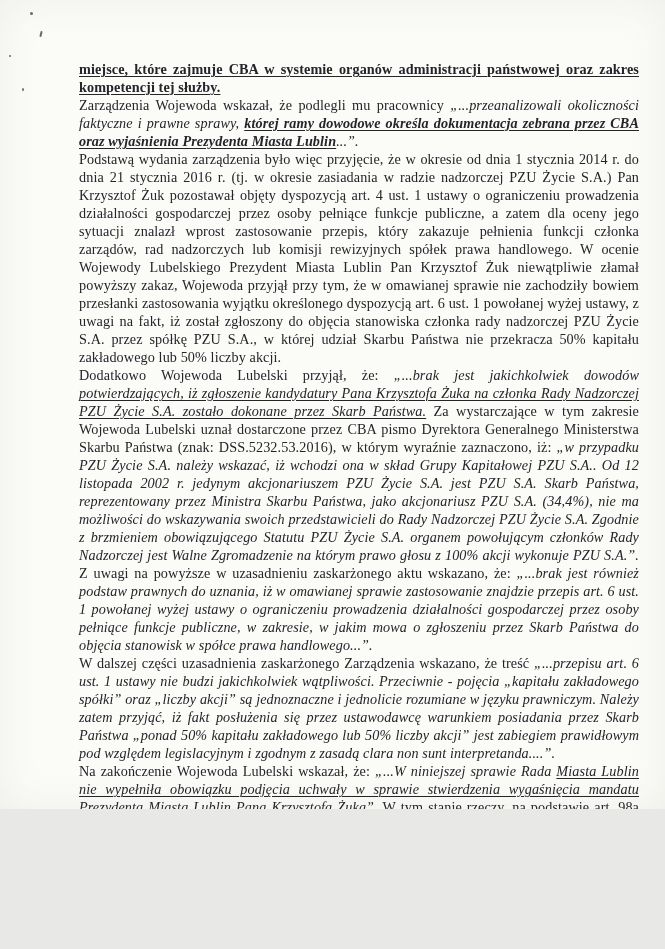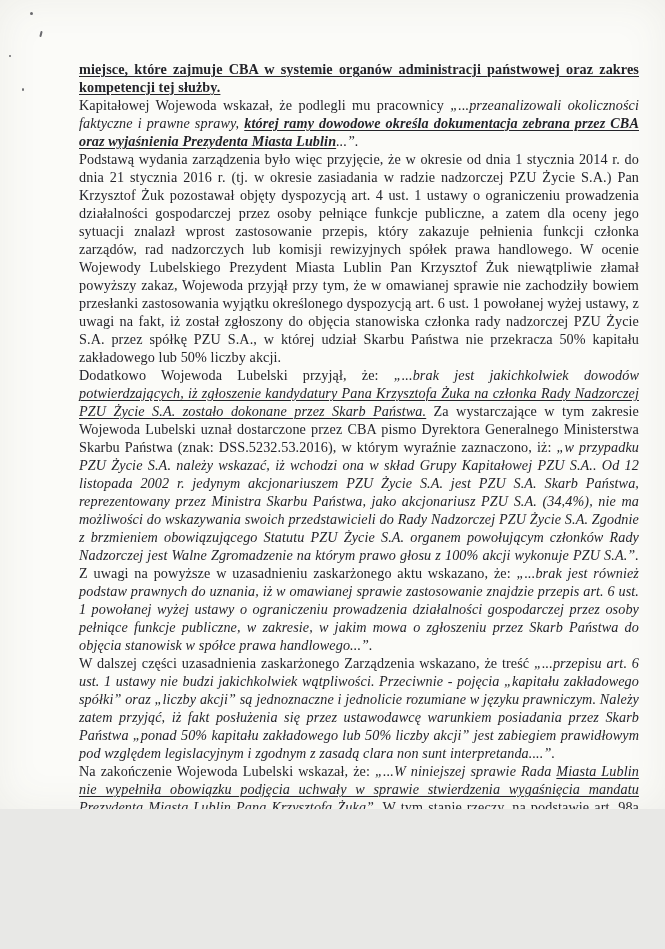--- a/index.html
+++ b/index.html
@@ -60,21 +60,21 @@
 
 <div class="page">
 
   <span class="artifact a1"></span>
   <span class="artifact a2"></span>
   <span class="artifact a3"></span>
   <span class="artifact a4"></span>
 
   <div class="doc">
       <p><span class="bold underline">miejsce, które zajmuje CBA w systemie organów administracji państwowej oraz zakres kompetencji tej służby.</span></p>
-      <p><span>Kapitałowej Wojewoda wskazał, że podlegli mu pracownicy </span><span class="italic">„...przeanalizowali okoliczności faktyczne i prawne sprawy, </span><span class="bold italic underline">której ramy dowodowe określa dokumentacja zebrana przez CBA oraz wyjaśnienia Prezydenta Miasta Lublin</span><span class="italic">...”.</span></p>
+      <p><span>Zarządzenia Wojewoda wskazał, że podlegli mu pracownicy </span><span class="italic">„...przeanalizowali okoliczności faktyczne i prawne sprawy, </span><span class="bold italic underline">której ramy dowodowe określa dokumentacja zebrana przez CBA oraz wyjaśnienia Prezydenta Miasta Lublin</span><span class="italic">...”.</span></p>
       <p><span>Podstawą wydania zarządzenia było więc przyjęcie, że w okresie od dnia 1 stycznia 2014 r. do dnia 21 stycznia 2016 r. (tj. w okresie zasiadania w radzie nadzorczej PZU Życie S.A.) Pan Krzysztof Żuk pozostawał objęty dyspozycją art. 4 ust. 1 ustawy o ograniczeniu prowadzenia działalności gospodarczej przez osoby pełniące funkcje publiczne, a zatem dla oceny jego sytuacji znalazł wprost zastosowanie przepis, który zakazuje pełnienia funkcji członka zarządów, rad nadzorczych lub komisji rewizyjnych spółek prawa handlowego. W ocenie Wojewody Lubelskiego Prezydent Miasta Lublin Pan Krzysztof Żuk niewątpliwie złamał powyższy zakaz, Wojewoda przyjął przy tym, że w omawianej sprawie nie zachodziły bowiem przesłanki zastosowania wyjątku określonego dyspozycją art. 6 ust. 1 powołanej wyżej ustawy, z uwagi na fakt, iż został zgłoszony do objęcia stanowiska członka rady nadzorczej PZU Życie S.A. przez spółkę PZU S.A., w której udział Skarbu Państwa nie przekracza 50% kapitału zakładowego lub 50% liczby akcji.</span></p>
       <p><span>Dodatkowo Wojewoda Lubelski przyjął, że: </span><span class="italic">„...brak jest jakichkolwiek dowodów </span><span class="italic underline">potwierdzających, iż zgłoszenie kandydatury Pana Krzysztofa Żuka na członka Rady Nadzorczej PZU Życie S.A. zostało dokonane przez Skarb Państwa.</span><span> Za wystarczające w tym zakresie Wojewoda Lubelski uznał dostarczone przez CBA pismo Dyrektora Generalnego Ministerstwa Skarbu Państwa (znak: DSS.5232.53.2016), w którym wyraźnie zaznaczono, iż: </span><span class="italic">„w przypadku PZU Życie S.A. należy wskazać, iż wchodzi ona w skład Grupy Kapitałowej PZU S.A.. Od 12 listopada 2002 r. jedynym akcjonariuszem PZU Życie S.A. jest PZU S.A. Skarb Państwa, reprezentowany przez Ministra Skarbu Państwa, jako akcjonariusz PZU S.A. (34,4%), nie ma możliwości do wskazywania swoich przedstawicieli do Rady Nadzorczej PZU Życie S.A. Zgodnie z brzmieniem obowiązującego Statutu PZU Życie S.A. organem powołującym członków Rady Nadzorczej jest Walne Zgromadzenie na którym prawo głosu z 100% akcji wykonuje PZU S.A.”.</span><span> Z uwagi na powyższe w uzasadnieniu zaskarżonego aktu wskazano, że: </span><span class="italic">„...brak jest również podstaw prawnych do uznania, iż w omawianej sprawie zastosowanie znajdzie przepis art. 6 ust. 1 powołanej wyżej ustawy o ograniczeniu prowadzenia działalności gospodarczej przez osoby pełniące funkcje publiczne, w zakresie, w jakim mowa o zgłoszeniu przez Skarb Państwa do objęcia stanowisk w spółce prawa handlowego...”.</span></p>
       <p><span>W dalszej części uzasadnienia zaskarżonego Zarządzenia wskazano, że treść </span><span class="italic">„...przepisu art. 6 ust. 1 ustawy nie budzi jakichkolwiek wątpliwości. Przeciwnie - pojęcia „kapitału zakładowego spółki” oraz „liczby akcji” są jednoznaczne i jednolicie rozumiane w języku prawniczym. Należy zatem przyjąć, iż fakt posłużenia się przez ustawodawcę warunkiem posiadania przez Skarb Państwa „ponad 50% kapitału zakładowego lub 50% liczby akcji” jest zabiegiem prawidłowym pod względem legislacyjnym i zgodnym z zasadą clara non sunt interpretanda....”.</span></p>
       <p><span>Na zakończenie Wojewoda Lubelski wskazał, że: </span><span class="italic">„...W niniejszej sprawie Rada </span><span class="italic underline">Miasta Lublin nie wypełniła obowiązku podjęcia uchwały w sprawie stwierdzenia wygaśnięcia mandatu Prezydenta Miasta Lublin Pana Krzysztofa Żuka”.</span><span> W tym stanie rzeczy, na podstawie art. 98a ust. 1 ustawy o samorządzie gminnym, pismem z dnia 29 grudnia 2016 r., znak: PN-II.4131.1.6.2016, Wojewoda Lubelski wezwał Radę</span></p>
     </div>
 
   <svg class="paraph" width="50" height="46" viewBox="0 0 50 46" fill="none" xmlns="http://www.w3.org/2000/svg">
     <path d="M6 40 C 13 22, 21 6, 26 3 C 29 1, 27 9, 24 17 C 21 25, 19 33, 21 35 C 23 37, 28 30, 32 25 C 35 21, 38 20, 38 24 C 38 29, 36 34, 38 36 C 40 38, 44 34, 47 30" stroke="#2b2b3c" stroke-width="1.8" stroke-linecap="round" fill="none"></path>
   </svg>
 

